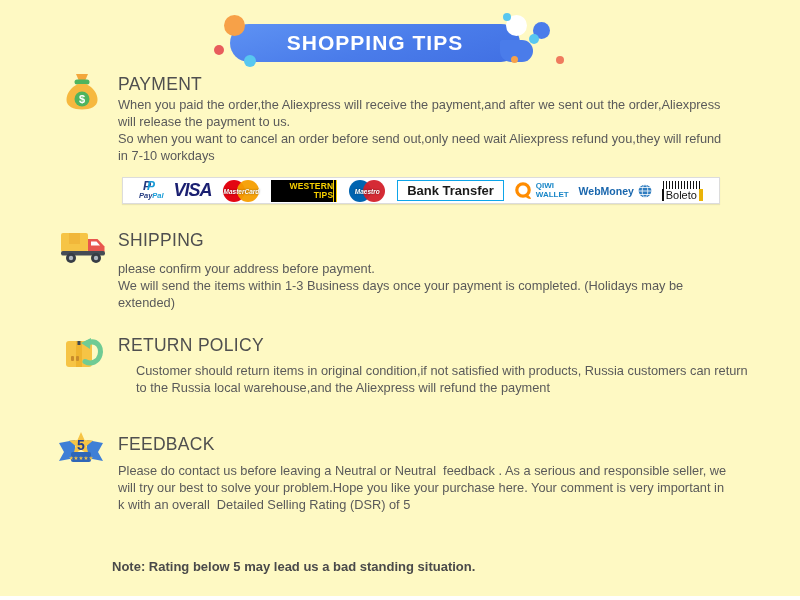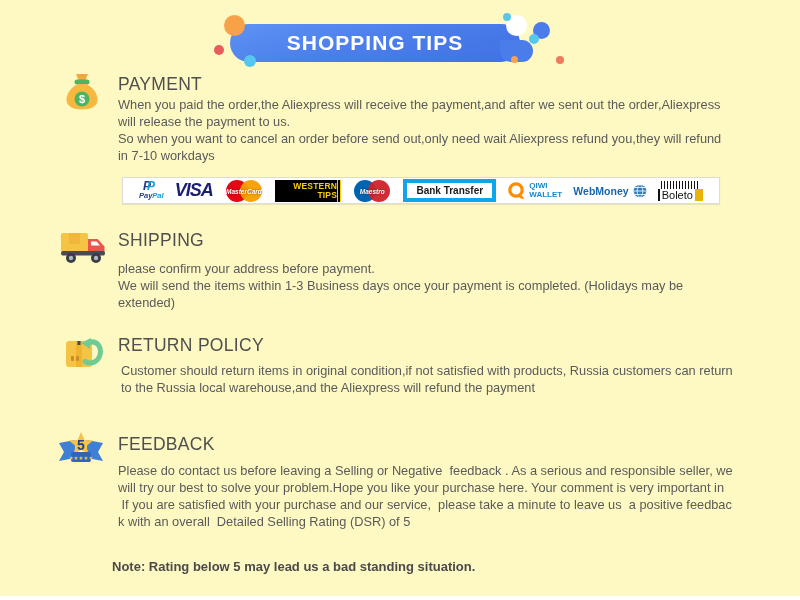--- a/index.html
+++ b/index.html
@@ -54,33 +54,33 @@
   .ms-blue { left:2px;  background:#0064b0; }
   .ms-red  { left:16px; background:#d3202a; opacity:0.95; }
   .cc-text { position:absolute; width:100%; top:8px; text-align:center; color:#fff;
              font-size:6.5px; font-style:italic; font-weight:bold; z-index:2;
              text-shadow:0 0 2px rgba(0,0,0,0.55); }
 
   .wu { width:66px; height:22px; background:#000; border-right:4px double #f8d000;
         display:flex; flex-direction:column; align-items:flex-end; justify-content:center;
         color:#f8d000; font-weight:bold; font-size:8.5px; line-height:9px; letter-spacing:0.2px; }
 
-  .bank { border:4px solid #0ea5e9; padding:2px 9px; font-weight:bold; font-size:10px;
+  .bank { border:1px solid #0ea5e9; padding:2px 9px; font-weight:bold; font-size:13px;
           color:#1a1a1a; background:#fff; }
 
   .qiwi { gap:4px; }
   .qiwi-text { color:#1a87c8; font-weight:bold; font-size:8px; line-height:8.5px; }
 
   .wm { gap:4px; color:#1966ad; font-weight:bold; font-size:10.5px; }
 
   .boleto { flex-direction:column; }
   .barcode { width:38px; height:8px;
              background:repeating-linear-gradient(90deg,#111 0,#111 1px,transparent 1px,transparent 3px); }
   .boleto-text { font-size:11px; color:#111; line-height:12px;
-                 border-left:2px solid #111; border-right:8px solid #eab308; padding:0 2px; }
+                 border-left:2px solid #111; border-right:4px solid #eab308; padding:0 2px; }
 </style>
 </head>
 <body>
 
 <div class="canvas">
 
   <div class="pill">
     <span class="pill-title">SHOPPING TIPS</span>
   </div>
   <div class="dot dot-notch"></div>
@@ -175,35 +175,34 @@
   <svg class="icon" style="left:63px; top:332px;" width="42" height="42" viewBox="0 0 42 42">
     <rect x="3" y="9" width="26" height="26" rx="3" fill="#f6c445"></rect>
     <rect x="13" y="9" width="6" height="26" fill="#efb52f"></rect>
     <rect x="14.5" y="9" width="3" height="4" fill="#3f4a56"></rect>
     <rect x="8" y="24" width="3" height="5" rx="1" fill="#c98c2b"></rect>
     <rect x="13" y="24" width="3" height="5" rx="1" fill="#c98c2b"></rect>
     <path d="M24 11 c10 -4 15 4 13 12 c-1.7 6.8 -9 10 -15 6.5" fill="none" stroke="#6fcb94" stroke-width="5" stroke-linecap="round"></path>
     <path d="M28 6 l-10 5 l9 6 Z" fill="#6fcb94"></path>
   </svg>
   <div class="section-title" style="left:118px; top:335px;">RETURN POLICY</div>
-  <div class="body-block" style="left:121px; top:362px;">
+  <div class="body-block" style="left:136px; top:362px;">
     <div class="body-line">Customer should return items in original condition,if not satisfied with products, Russia customers can return</div>
     <div class="body-line">to the Russia local warehouse,and the Aliexpress will refund the payment</div>
   </div>
 
   <svg class="icon" style="left:57px; top:431px;" width="48" height="38" viewBox="0 0 48 38">
     <path d="M2 12 L18 9 V27 L2 30 L7 21 Z" fill="#3f7fd6"></path>
     <path d="M46 12 L30 9 V27 L46 30 L41 21 Z" fill="#3f7fd6"></path>
     <polygon points="24,1 27.5,9 36,9.5 29.5,15 31.5,23.5 24,18.8 16.5,23.5 18.5,15 12,9.5 20.5,9" fill="#f6c445"></polygon>
     <rect x="14" y="21" width="20" height="10" rx="2" fill="#2f66b8"></rect>
     <text x="24" y="28.8" text-anchor="middle" font-size="5.5" fill="#f6c445">★★★★★</text>
     <text x="24" y="18.5" text-anchor="middle" font-size="14" font-weight="bold" fill="#23408f">5</text>
   </svg>
   <div class="section-title" style="left:118px; top:434px;">FEEDBACK</div>
   <div class="body-block" style="left:118px; top:462px;">
-    <div class="body-line">Please do contact us before leaving a Selling or Negative  feedback . As a serious and responsible seller, we</div>
+    <div class="body-line">Please do contact us before leaving a Neutral or Neutral  feedback . As a serious and responsible seller, we</div>
     <div class="body-line">will try our best to solve your problem.Hope you like your purchase here. Your comment is very important in</div>
-    <div class="body-line"> If you are satisfied with your purchase and our service,  please take a minute to leave us  a positive feedbac</div>
     <div class="body-line">k with an overall  Detailed Selling Rating (DSR) of 5</div>
   </div>
   <div class="note-line" style="left:112px; top:559px;">Note: Rating below 5 may lead us a bad standing situation.</div>
 
 </div>
 
 </body></html>

